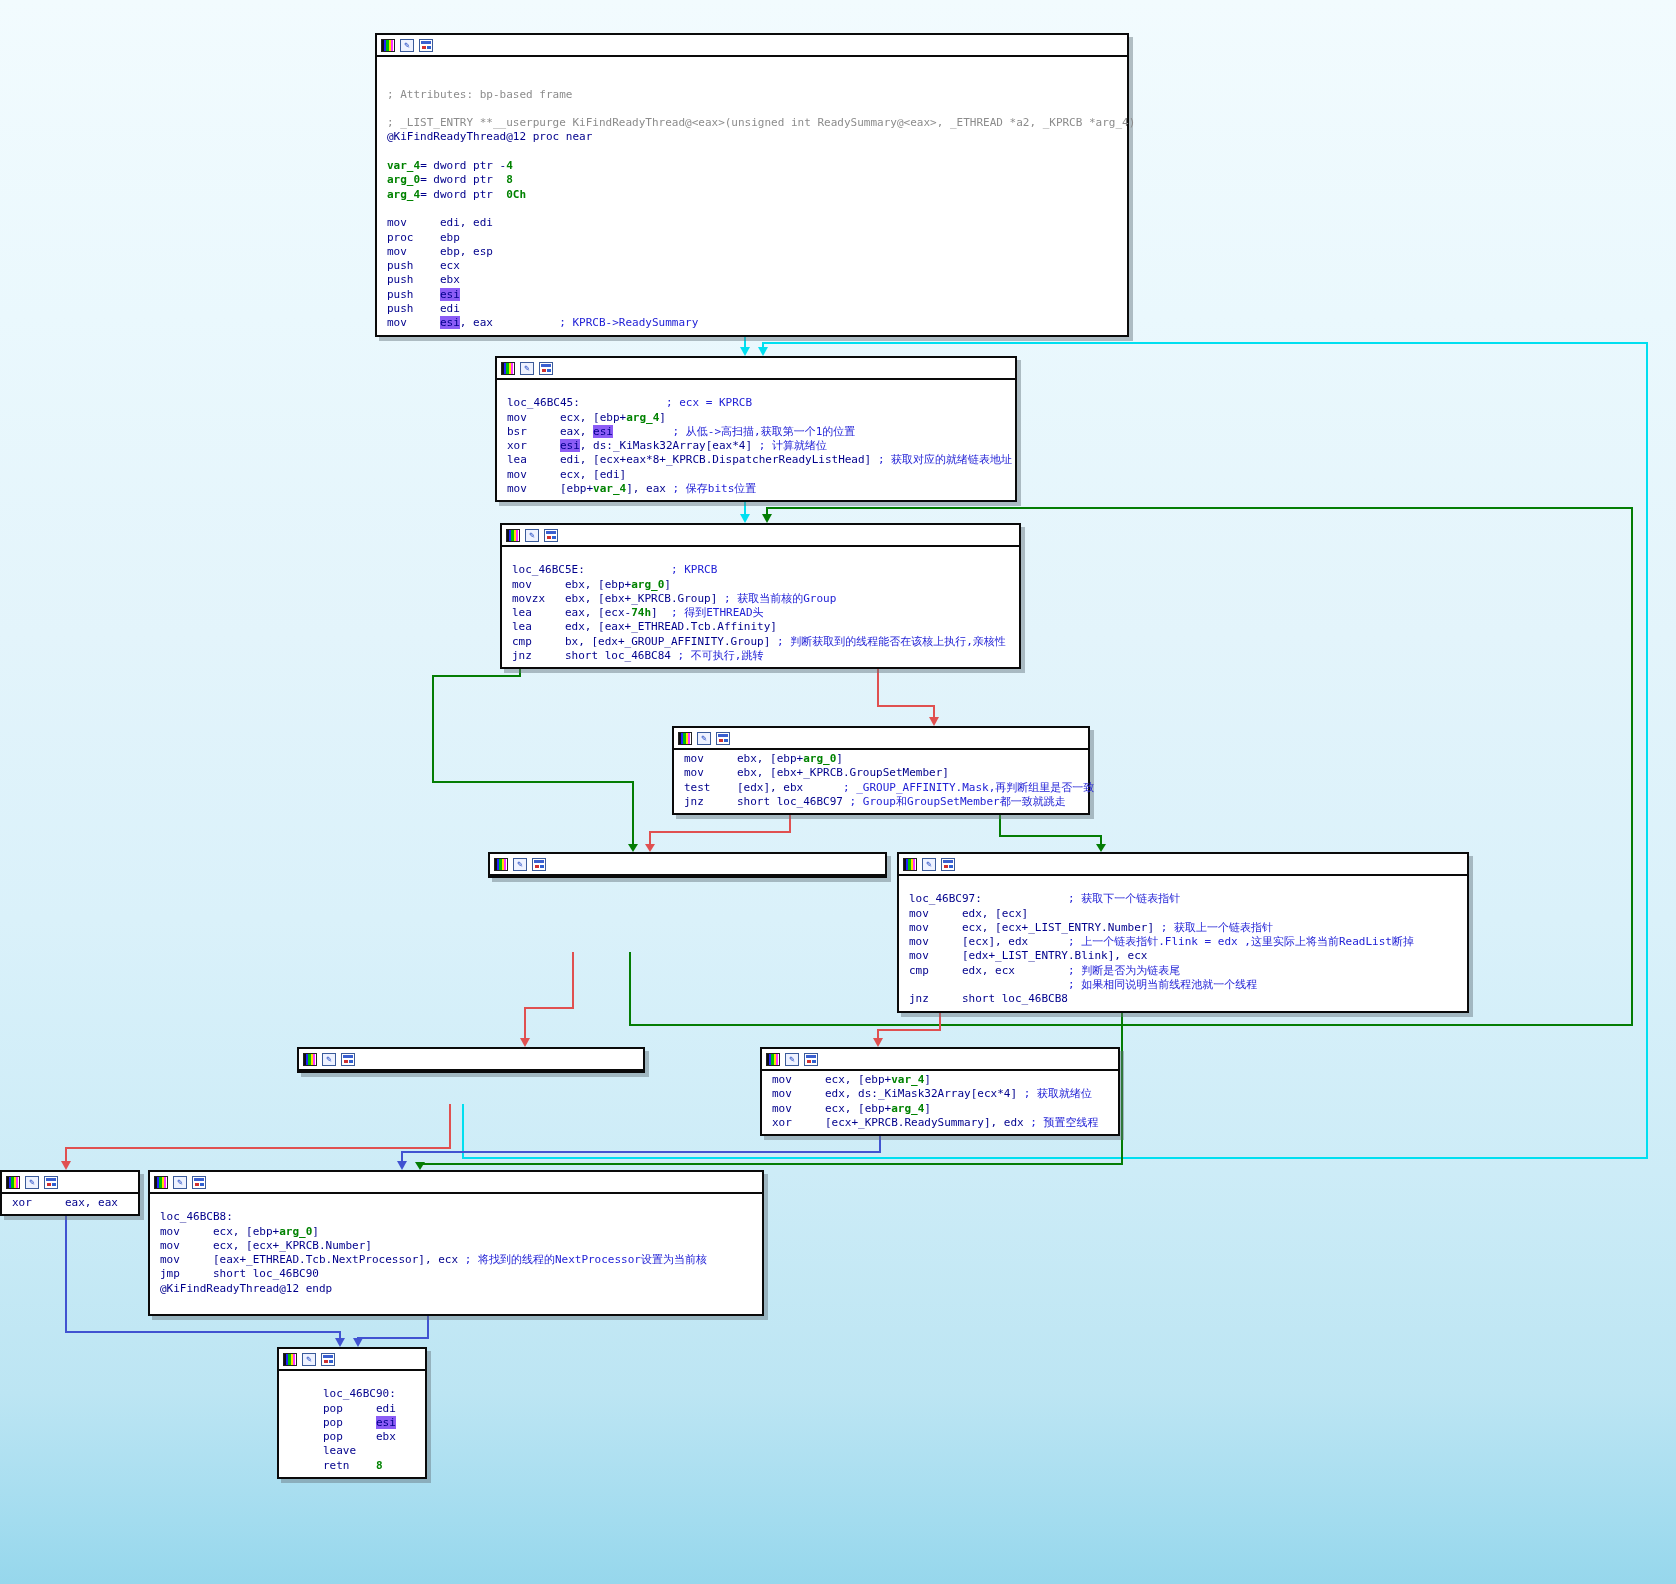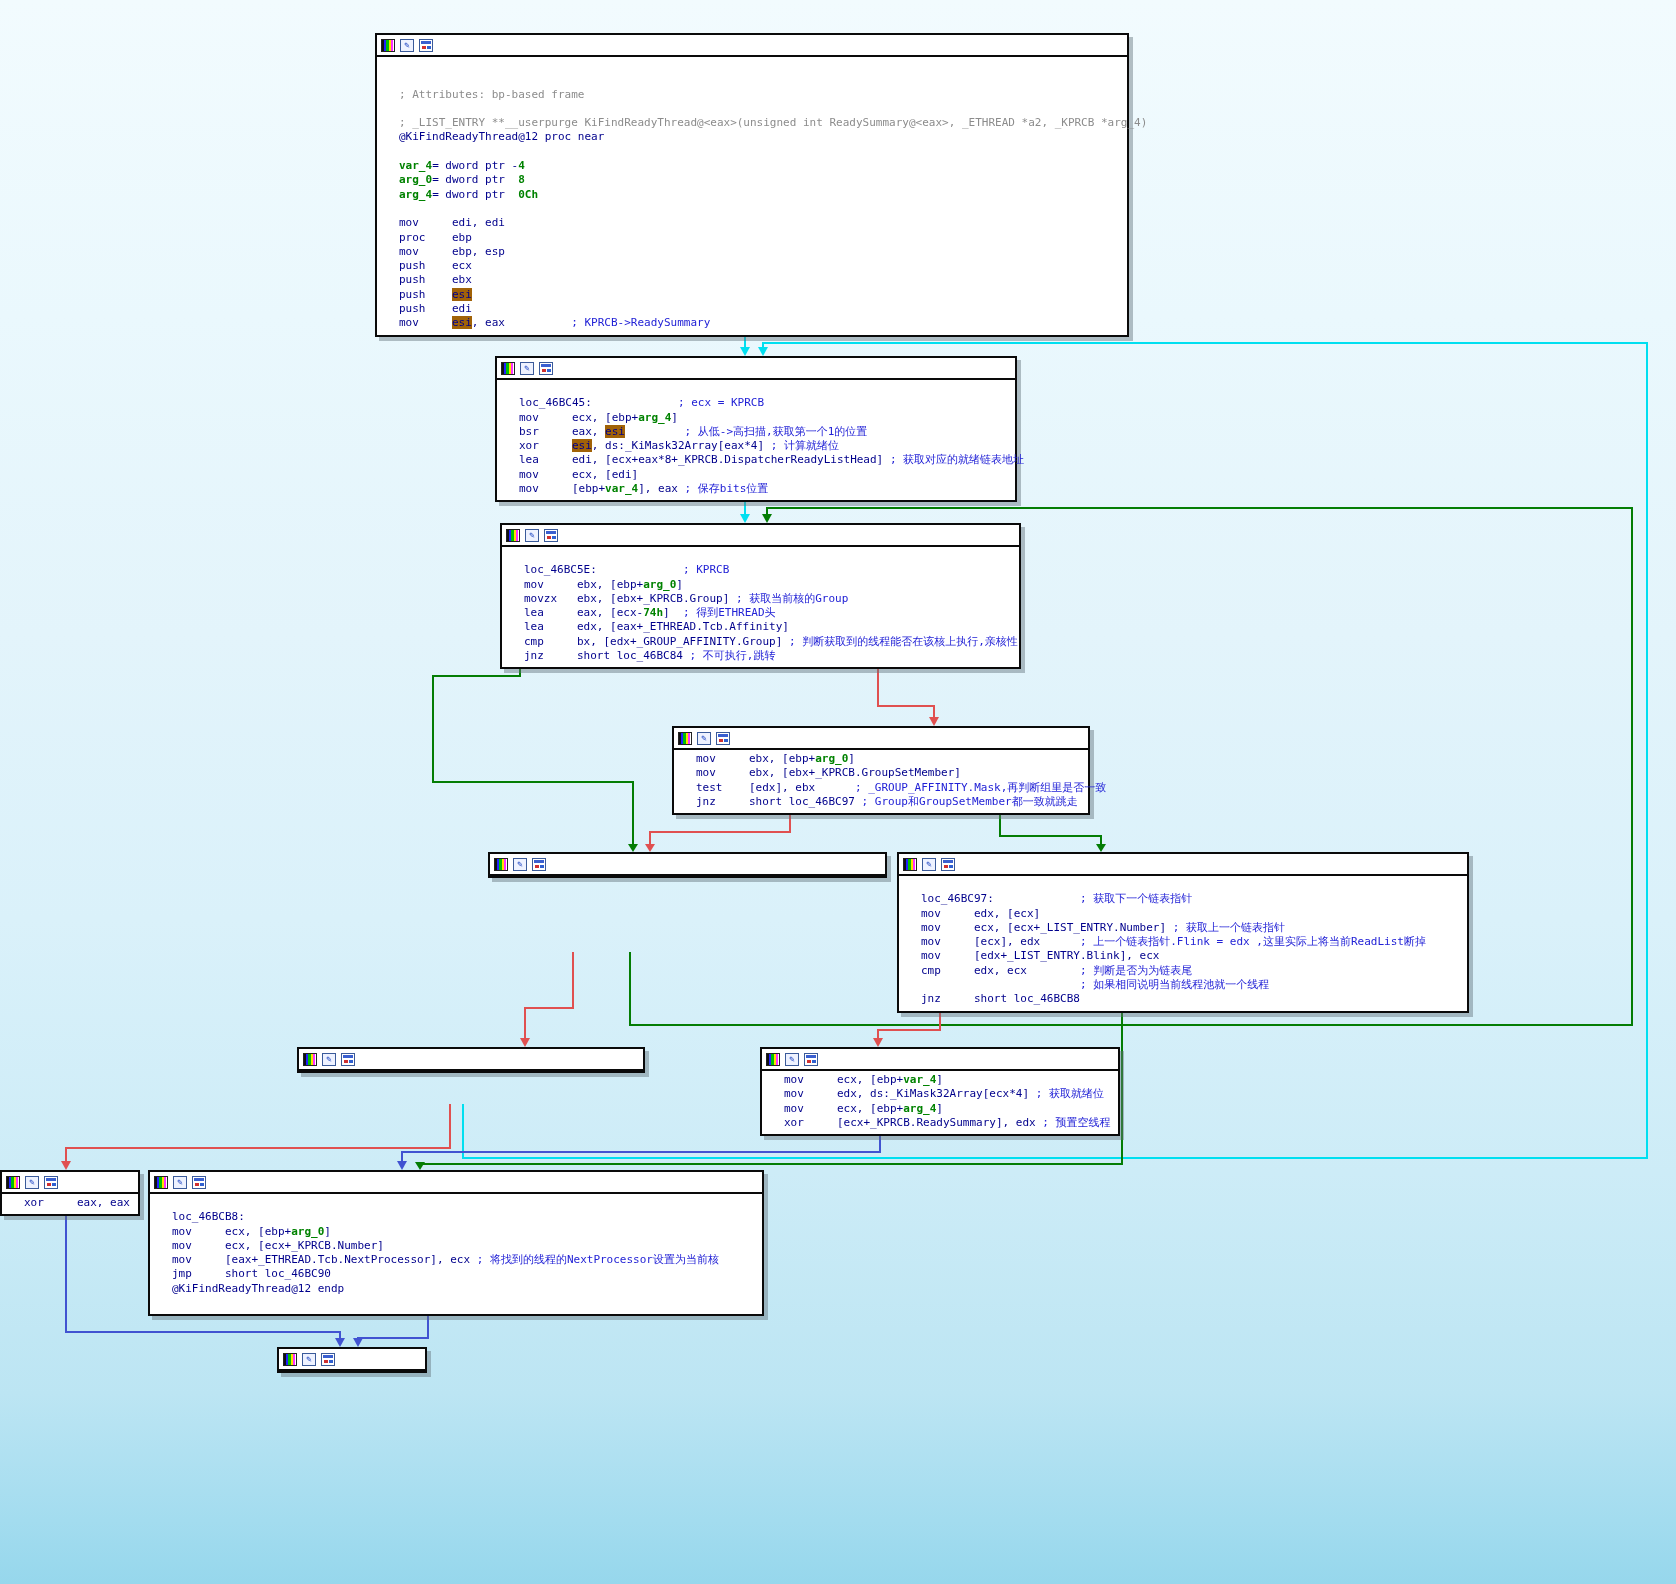--- a/index.html
+++ b/index.html
@@ -19,28 +19,28 @@
     height:20px;border-bottom:2px solid #0a0a0a;background:#ffffff;
     display:flex;align-items:center;padding-left:4px;gap:5px;
   }
   .ic{display:inline-block;width:14px;height:13px;border:1px solid #444;box-sizing:border-box;
       font-size:9px;line-height:11px;text-align:center;vertical-align:middle;background:#fff;position:relative;}
   .ic-pal{background:linear-gradient(90deg,#101010 0 15%,#2020ff 15% 35%,#00c000 35% 55%,#ffe000 55% 75%,#ff30ff 75% 92%,#ffffff 92% 100%);border-color:#222;}
   .ic-pen{color:#1840c0;background:#eef2ff;border-color:#3a5a9a;}
   .ic-grp{border-color:#3a5a9a;}
   .ic-grp::before{content:"";position:absolute;left:1px;right:1px;top:1px;height:3px;background:#3a5fd0;}
   .ic-grp::after{content:"";position:absolute;left:2px;bottom:2px;width:4px;height:3px;background:#d03030;box-shadow:5px 0 0 #3060d0;}
-  .node-body{padding:2px 6px 4px 22px;}
+  .node-body{padding:2px 6px 4px 10px;}
   .line{white-space:pre;font-size:11px;line-height:14.3px;height:14.3px;}
   .indent .line{padding-left:34px;}
   .c-code{color:#00008c;}
   .c-cmt{color:#2222d6;}
   .c-gray{color:#8c8c8c;}
   .c-num{color:#008200;font-weight:bold;}
-  .c-hl{color:#00008c;background:#a16207;}
+  .c-hl{color:#00008c;background:#8b5cf6;}
 </style>
 </head>
 <body>
 
 <div id="canvas">
 
   <svg class="edges" width="1676" height="1584" viewBox="0 0 1676 1584">
 
     <polyline points="745,333 745,349" fill="none" stroke="#00dff0" stroke-width="2"></polyline>
     <polygon points="740,347 750,347 745,356" fill="#00dff0"></polygon>
@@ -244,15 +244,24 @@
         <div class="line">&nbsp;</div>
       </div>
   </div>
 
   <div class="node" style="left:277px;top:1347px;width:146px;">
     <div class="node-titlebar">
       <span class="ic ic-pal"></span>
       <span class="ic ic-pen">✎</span>
       <span class="ic ic-grp"></span>
     </div>
+    <div class="node-body indent">
+        <div class="line">&nbsp;</div>
+        <div class="line"><span class="c-code">loc_46BC90:</span></div>
+        <div class="line"><span class="c-code">pop     edi</span></div>
+        <div class="line"><span class="c-code">pop     </span><span class="c-hl">esi</span></div>
+        <div class="line"><span class="c-code">pop     ebx</span></div>
+        <div class="line"><span class="c-code">leave</span></div>
+        <div class="line"><span class="c-code">retn    </span><span class="c-num">8</span></div>
+      </div>
   </div>
 
 </div>
 
 </body></html>

